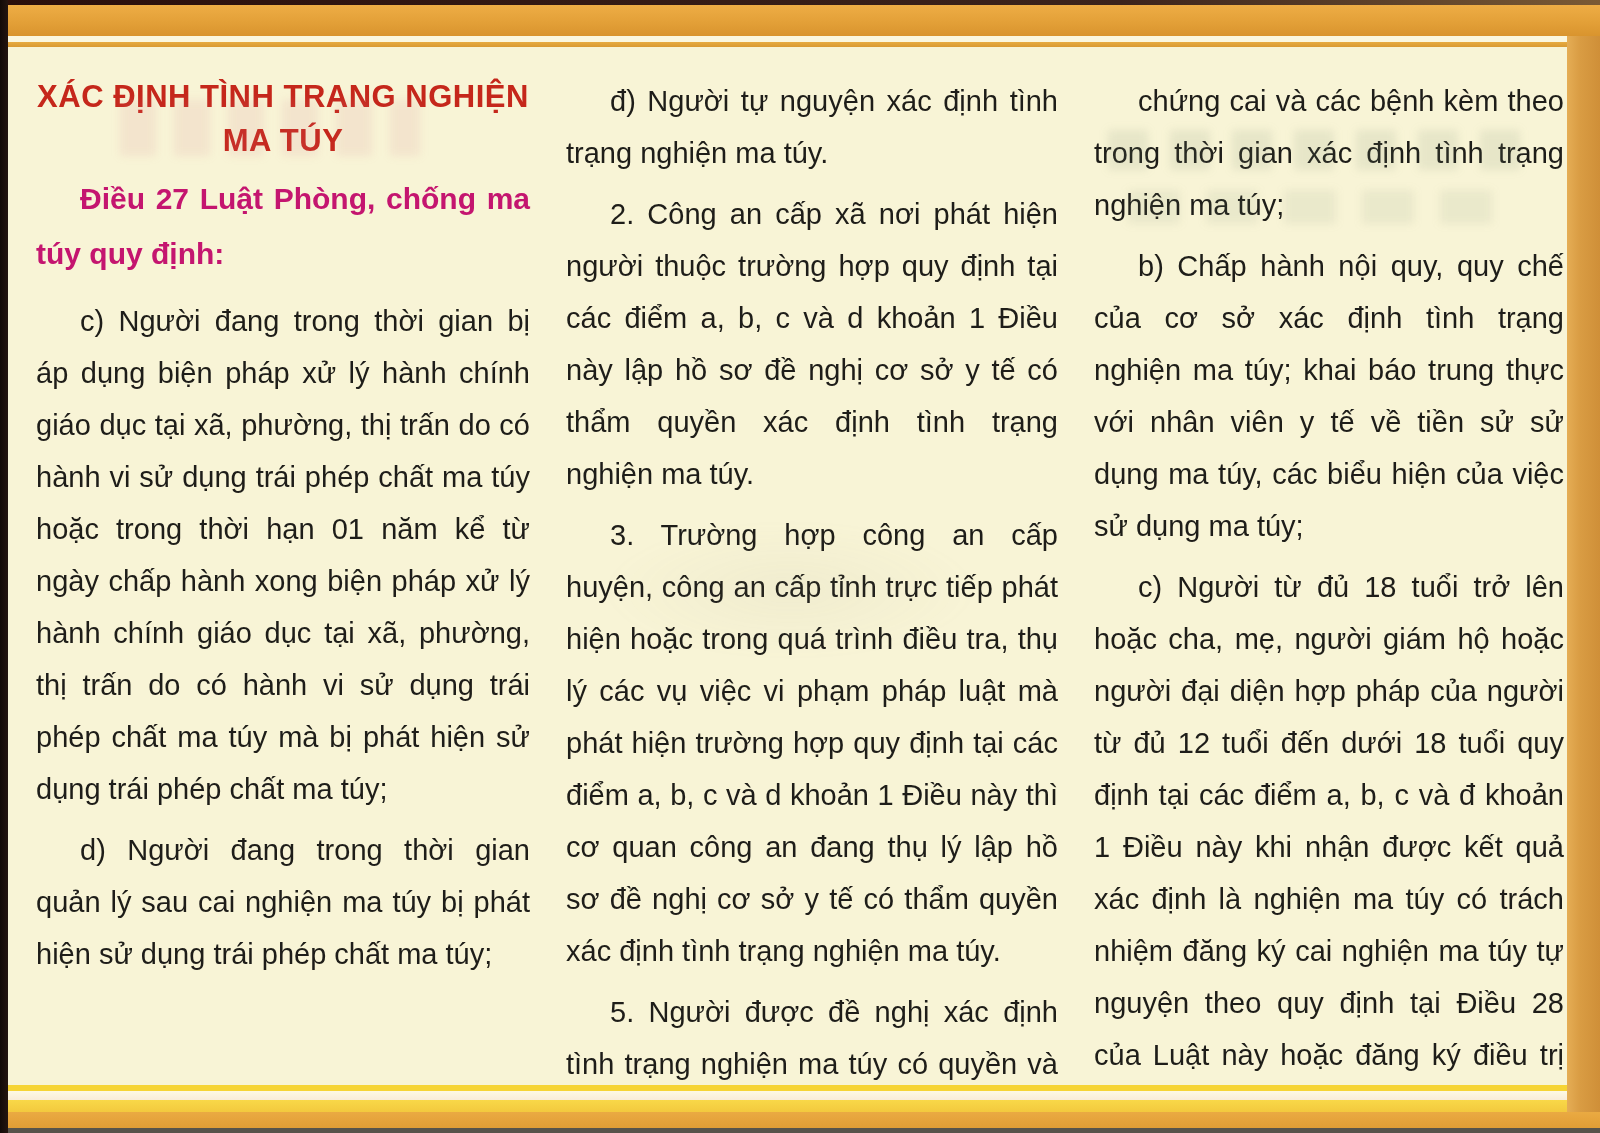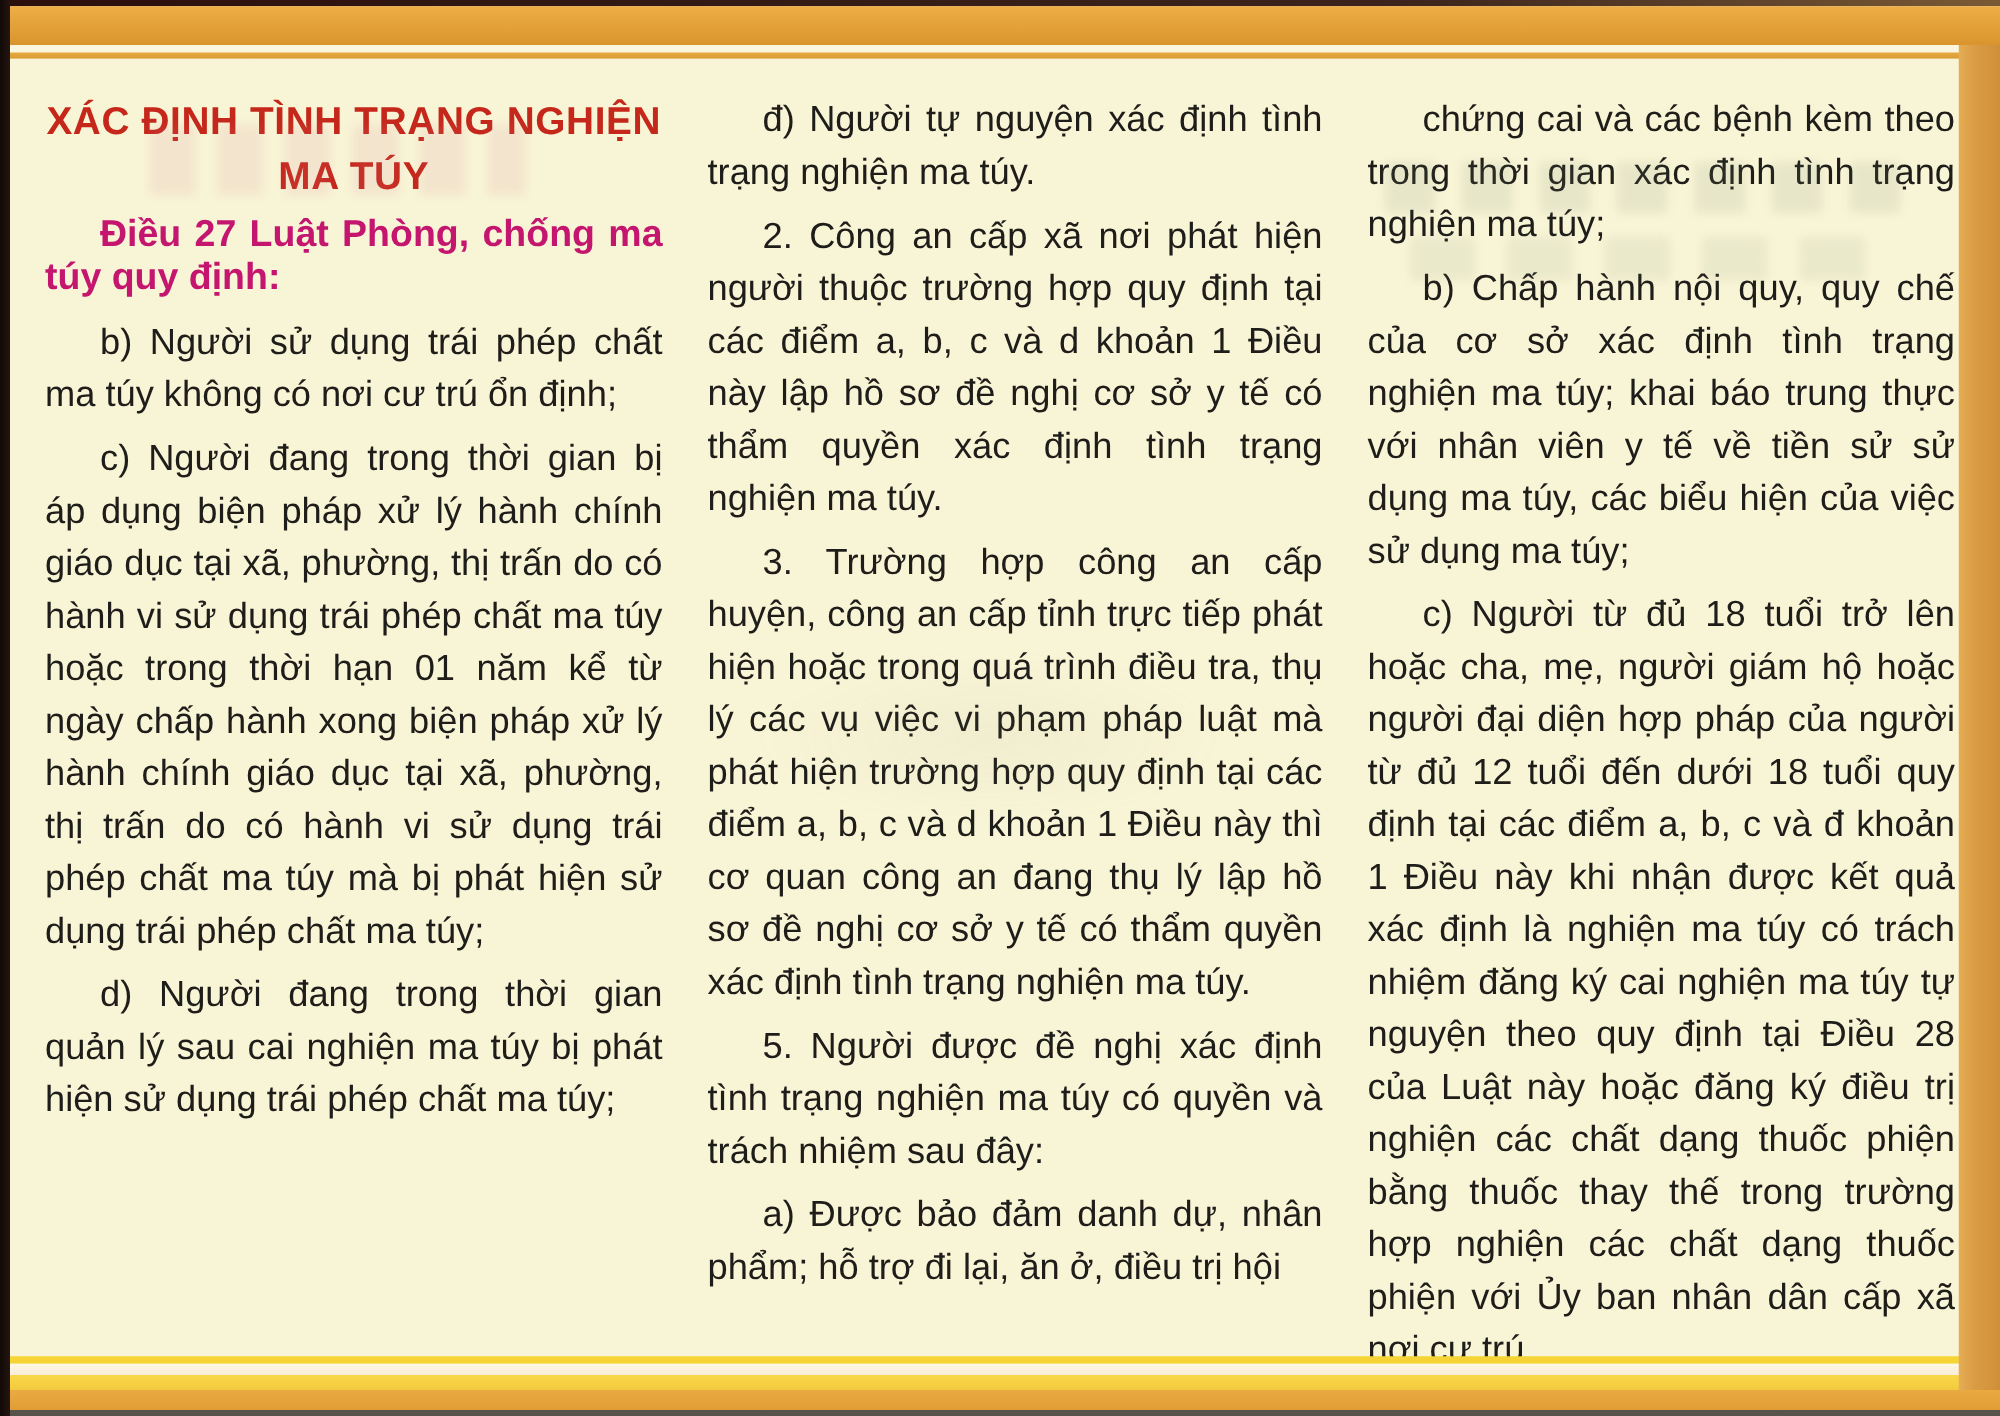--- a/index.html
+++ b/index.html
@@ -83,27 +83,27 @@
     line-height: 44px;
     letter-spacing: 0.5px;
   }
   .doc-subtitle {
     margin: 8px 0 14px 0;
     color: #c4156f;
     font-size: 30px;
     font-weight: bold;
     text-align: justify;
     text-indent: 44px;
-    line-height: 34px;
+    line-height: 55px;
   }
   .para {
     margin: 0 0 9px 0;
     color: #1e1d19;
     font-size: 29px;
-    line-height: 42px;
+    line-height: 52px;
     text-align: justify;
     text-indent: 44px;
     text-justify: inter-word;
   }
   .col-2 .para:first-child { margin-top: 4px; }
   .col-3 .para:first-child { margin-top: 4px; }
 
   
   .bleed {
     position: absolute; z-index: 3; pointer-events: none;
@@ -141,21 +141,20 @@
 
 <div class="bleed bleed-title"></div>
 <div class="bleed bleed-right-top"></div>
 <div class="bleed bleed-mid"></div>
 
 <div class="content">
 
   <div class="col col-1">
     <h1 class="doc-title">XÁC ĐỊNH TÌNH TRẠNG NGHIỆN MA TÚY</h1>
     <h2 class="doc-subtitle">Điều 27 Luật Phòng, chống ma túy quy định:</h2>
-    <p class="para">b) Người sử dụng trái phép chất ma túy không có nơi cư trú ổn định;</p>
     <p class="para">c) Người đang trong thời gian bị áp dụng biện pháp xử lý hành chính giáo dục tại xã, phường, thị trấn do có hành vi sử dụng trái phép chất ma túy hoặc trong thời hạn 01 năm kể từ ngày chấp hành xong biện pháp xử lý hành chính giáo dục tại xã, phường, thị trấn do có hành vi sử dụng trái phép chất ma túy mà bị phát hiện sử dụng trái phép chất ma túy;</p>
     <p class="para">d) Người đang trong thời gian quản lý sau cai nghiện ma túy bị phát hiện sử dụng trái phép chất ma túy;</p>
   </div>
 
   <div class="col col-2">
     <p class="para">đ) Người tự nguyện xác định tình trạng nghiện ma túy.</p>
     <p class="para">2. Công an cấp xã nơi phát hiện người thuộc trường hợp quy định tại các điểm a, b, c và d khoản 1 Điều này lập hồ sơ đề nghị cơ sở y tế có thẩm quyền xác định tình trạng nghiện ma túy.</p>
     <p class="para">3. Trường hợp công an cấp huyện, công an cấp tỉnh trực tiếp phát hiện hoặc trong quá trình điều tra, thụ lý các vụ việc vi phạm pháp luật mà phát hiện trường hợp quy định tại các điểm a, b, c và d khoản 1 Điều này thì cơ quan công an đang thụ lý lập hồ sơ đề nghị cơ sở y tế có thẩm quyền xác định tình trạng nghiện ma túy.</p>
     <p class="para">5. Người được đề nghị xác định tình trạng nghiện ma túy có quyền và trách nhiệm sau đây:</p>
     <p class="para">a) Được bảo đảm danh dự, nhân phẩm; hỗ trợ đi lại, ăn ở, điều trị hội</p>

